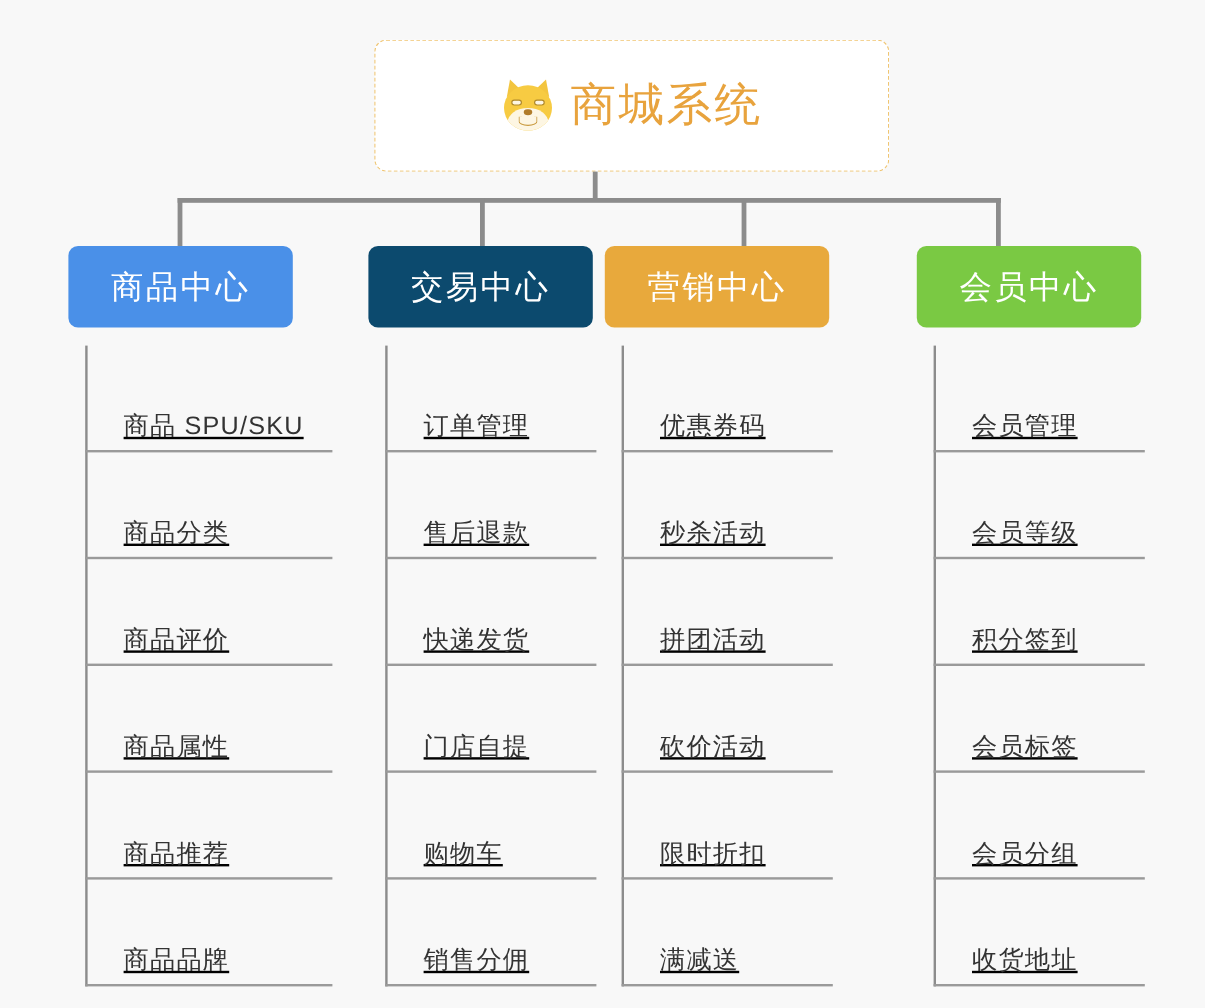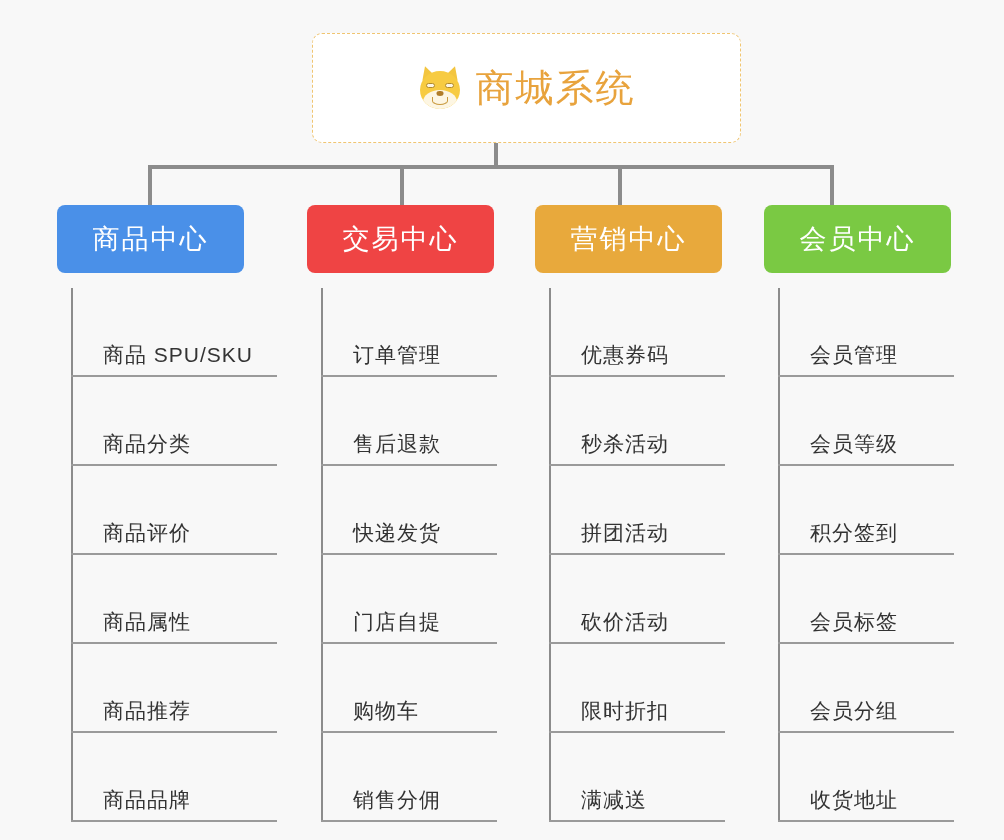--- a/index.html
+++ b/index.html
@@ -129,20 +129,21 @@
     color: #ffffff;
     font-size: 27px;
     letter-spacing: 2px;
     white-space: nowrap;
   }
 
   .leaf-list {
     position: relative;
     margin-top: 15px;
     padding-left: 14px;
+    text-decoration: underline;
   }
   
   .leaf-list::before {
     content: "";
     position: absolute;
     left: 14px;
     top: 0;
     bottom: 0;
     width: 2px;
     background: #8c8c8c;
@@ -162,21 +163,21 @@
     font-size: 21px;
     color: #333333;
     letter-spacing: 1px;
     white-space: nowrap;
     padding-left: 16px;
   }
 
   
   #col-0 { left: 57px;  width: 187px; }
   #col-1 { left: 307px; width: 187px; }
-  #col-2 { left: 535px; width: 187px; text-align: right; }
+  #col-2 { left: 504px; width: 187px; text-align: right; }
   #col-3 { left: 764px; width: 187px; }
 
   #col-0 .leaf { width: 206px; }
   #col-1 .leaf { width: 176px; }
   #col-2 .leaf { width: 176px; }
   #col-3 .leaf { width: 176px; }
 </style>
 </head>
 <body>
 
@@ -224,21 +225,21 @@
       <div class="leaf">
           <span class="leaf-label">商品推荐</span>
         </div>
       <div class="leaf">
           <span class="leaf-label">商品品牌</span>
         </div>
     </div>
   </div>
 
   <div class="column" id="col-1">
-    <div class="col-header" style="background:#ef4444;">
+    <div class="col-header" style="background:#0c4a6e;">
       <span>交易中心</span>
     </div>
     <div class="leaf-list">
       <div class="leaf">
           <span class="leaf-label">订单管理</span>
         </div>
       <div class="leaf">
           <span class="leaf-label">售后退款</span>
         </div>
       <div class="leaf">

